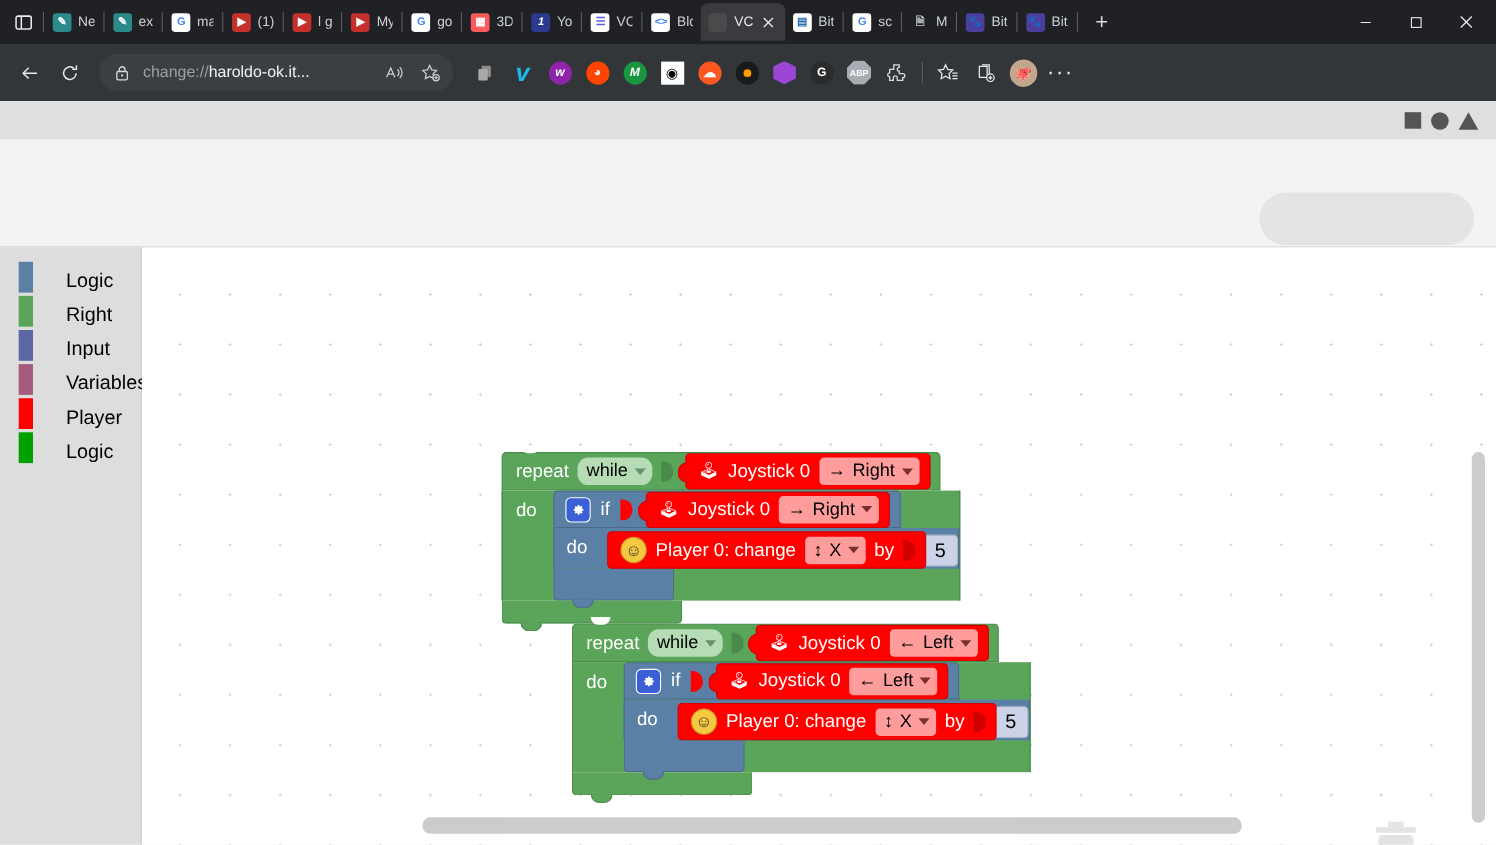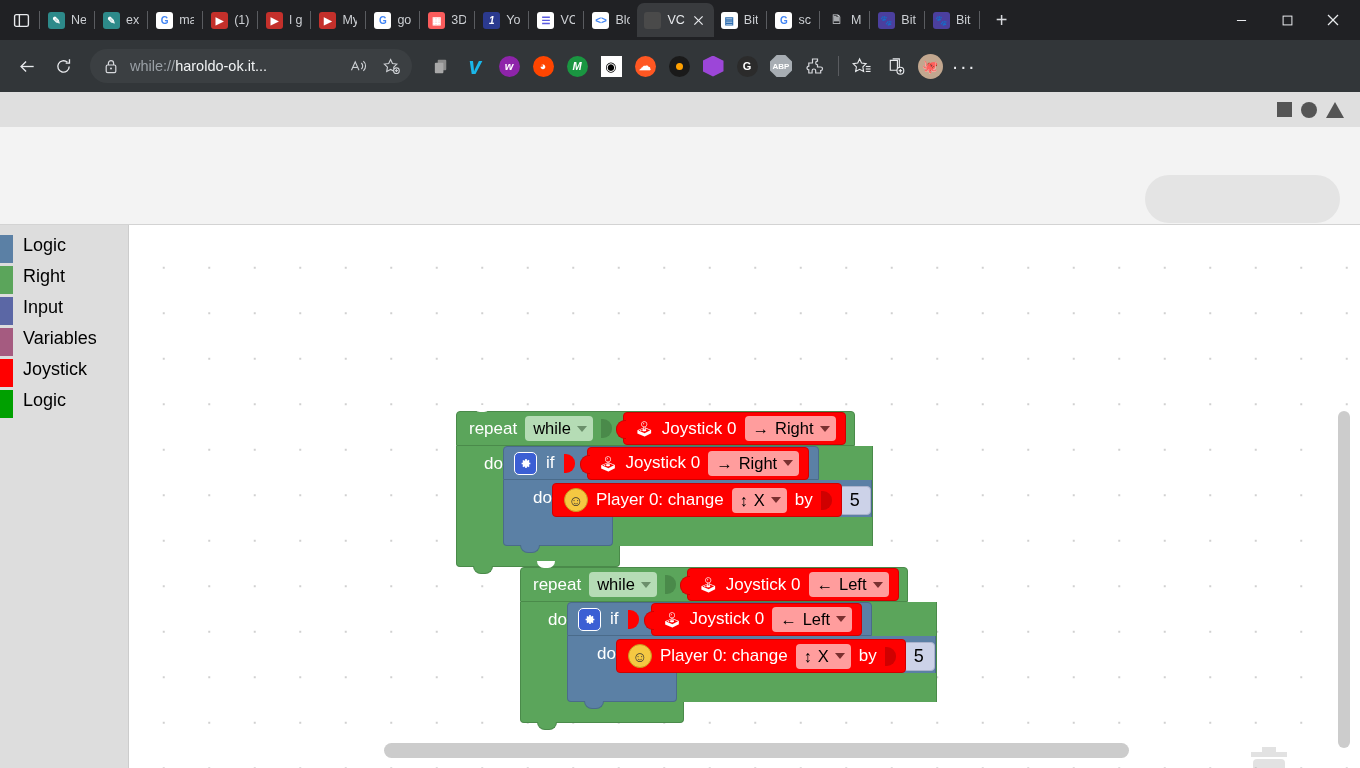--- a/index.html
+++ b/index.html
@@ -119,31 +119,30 @@
     position: absolute; left: 0; top: 132px;
     width: 1360px; height: 544px;
     border-top: 1px solid #d3d3d3;
     display: flex;
   }
   #toolbox {
     width: 129px; flex: 0 0 129px; background: #ddd;
     padding-top: 10px; border-right: 1px solid #ccc;
   }
   .cat {
-    height: 31px; display: flex; align-items: flex-start; gap: 10px;
+    height: 31px; display: flex; align-items: flex-end; gap: 30px; margin-left: 17px;
   }
   .cat .swatch { width: 13px; height: 28px; flex: 0 0 13px; }
   .cat .cname { font-size: 18px; color: #000; }
 
   #workspace {
     flex: 1; position: relative; background: #fff; overflow: hidden;
     background-image: radial-gradient(#d0d0d0 1.1px, transparent 1.1px);
     background-size: 45.5px 45.5px;
     background-position: 12px 20px;
-    text-align: right;
   }
 
   
   #vscroll {
     position: absolute; right: 10px; top: 186px;
     width: 12px; height: 337px; background: #ccc; border-radius: 6px;
   }
   #hscroll {
     position: absolute; left: 255px; bottom: 10px;
     width: 745px; height: 15px; background: #ccc; border-radius: 8px;
@@ -245,21 +244,21 @@
   }
   .socket.green { background: #4a8a4a; }
   .socket.blue { background: #f00; }
 
   .dropdown {
     background: rgba(255,255,255,.55);
     border-radius: 4px; height: 25px;
     display: flex; align-items: center; gap: 6px;
     padding: 0 6px 0 8px; color: #000; font-size: 16.5px;
   }
-  .dropdown.green-dd { background: #b5dcb5; }
+  .dropdown.green-dd { background: #b5dcb5; border-radius: 10px; }
   .dropdown .caret {
     width: 0; height: 0; border-left: 5px solid transparent;
     border-right: 5px solid transparent; border-top: 6px solid #7a3030;
   }
   .dropdown.green-dd .caret { border-top-color: #6b8f6b; }
 
   .numfield {
     background: #ccd2e8; border: 1px solid #aab2cc;
     border-radius: 4px; height: 29px; min-width: 32px;
     display: flex; align-items: center; justify-content: center;
@@ -417,21 +416,21 @@
     </div>
 
     <div id="omnibox">
       <span class="lock">
         <svg width="14" height="15" viewBox="0 0 14 15" stroke="#d7d9dd" stroke-width="1.2" fill="none">
           <rect x="2.2" y="6" width="9.6" height="7.6" rx="1.4"></rect>
             <path d="M4.4 6V4.3a2.6 2.6 0 0 1 5.2 0V6"></path>
             <circle cx="7" cy="9.6" r="1" fill="#d7d9dd" stroke="none"></circle>
         </svg>
       </span>
-      <span id="url-text"><span class="sch">while://</span><span>haroldo-ok.it...</span></span>
+      <span id="url-text"><span class="sch">change://</span><span>haroldo-ok.it...</span></span>
       <span class="obtn">
         <svg width="17" height="15" viewBox="0 0 18 16" stroke="#cdd0d4" stroke-width="1.2" fill="none">
           <path d="M1.5 12 5.5 3l4 9"></path>
             <line x1="2.9" y1="9" x2="8.1" y2="9"></line>
           <path d="M12 4.3a4.2 4.2 0 0 1 0 6.4"></path>
             <path d="M14.2 2.3a7 7 0 0 1 0 10.4"></path>
         </svg>
       </span>
       <span class="obtn">
         <svg width="18" height="17" viewBox="0 0 19 18" stroke="#cdd0d4" stroke-width="1.2" fill="none">
@@ -547,21 +546,21 @@
       <div class="cat">
         <span class="swatch" style="background:#5b67a5;"></span>
         <span class="cname">Input</span>
       </div>
       <div class="cat">
         <span class="swatch" style="background:#a55b80;"></span>
         <span class="cname">Variables</span>
       </div>
       <div class="cat">
         <span class="swatch" style="background:#ff0000;"></span>
-        <span class="cname">Joystick</span>
+        <span class="cname">Player</span>
       </div>
       <div class="cat">
         <span class="swatch" style="background:#00a000;"></span>
         <span class="cname">Logic</span>
       </div>
     </div>
 
     <div id="workspace">
 
       <div class="stack" style="left:327px; top:186px;">

